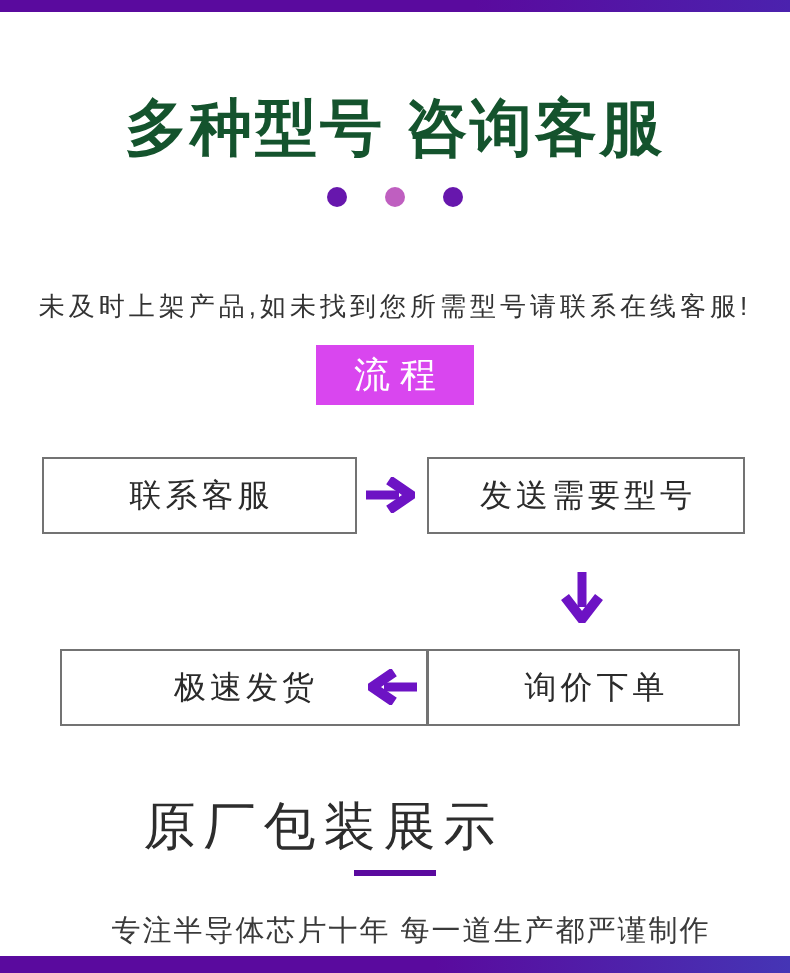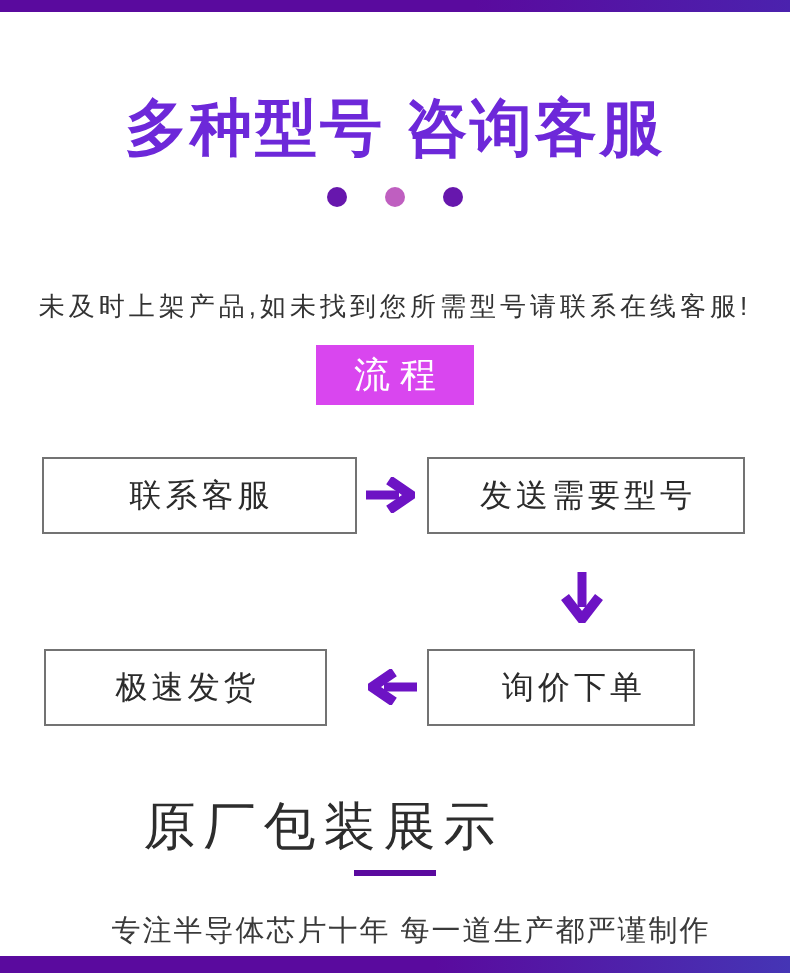--- a/index.html
+++ b/index.html
@@ -13,21 +13,21 @@
   }
   .divider-bar{
     position:absolute;left:0;width:790px;
   }
   .divider-bar.top{top:0;height:12px;background:linear-gradient(90deg,#5a0a9e 0%,#5a0a9e 60%,#4b22ae 100%);}
   .divider-bar.bottom{top:956px;height:17px;background:linear-gradient(90deg,#5a0a9e 0%,#5a0a9e 55%,#4535b5 100%);}
 
   .main-heading{
     position:absolute;top:88px;left:0;width:790px;
     margin:0;text-align:center;
-    font-size:62px;font-weight:900;color:#6d28d9;
+    font-size:62px;font-weight:900;color:#14532d;
     letter-spacing:3px;line-height:1.3;
   }
   .dots{
     position:absolute;top:187px;left:0;width:790px;
     display:flex;justify-content:center;align-items:center;gap:38px;
   }
   .dot{width:20px;height:20px;border-radius:50%;}
   .dot.purple{background:#6717ad;}
   .dot.pink{background:#bf5fc0;}
 
@@ -49,22 +49,22 @@
 
   .flow-box{
     position:absolute;height:77px;
     background:#ffffff;border:2px solid #737373;
     display:flex;align-items:center;justify-content:center;
     font-size:32px;color:#2b2b2b;letter-spacing:4px;text-indent:4px;
     box-sizing:border-box;
   }
   .box-contact{top:457px;left:42px;width:315px;}
   .box-send{top:457px;left:427px;width:318px;}
-  .box-ship{top:649px;left:44px;width:283px;}
-  .box-order{top:649px;left:427px;width:268px;padding-left:22px;}
+  .box-ship{top:649px;left:60px;width:368px;}
+  .box-order{top:649px;left:427px;width:313px;padding-left:22px;}
 
   .arrow{position:absolute;}
   .arrow-right{top:477px;left:365px;}
   .arrow-down{top:571px;left:560px;}
   .arrow-left{top:669px;left:368px;}
 
   .packaging-title{
     position:absolute;top:792px;left:0;width:639px;margin:0;
     text-align:center;font-size:52px;font-weight:500;color:#2d2d2d;
     letter-spacing:8px;text-indent:8px;

